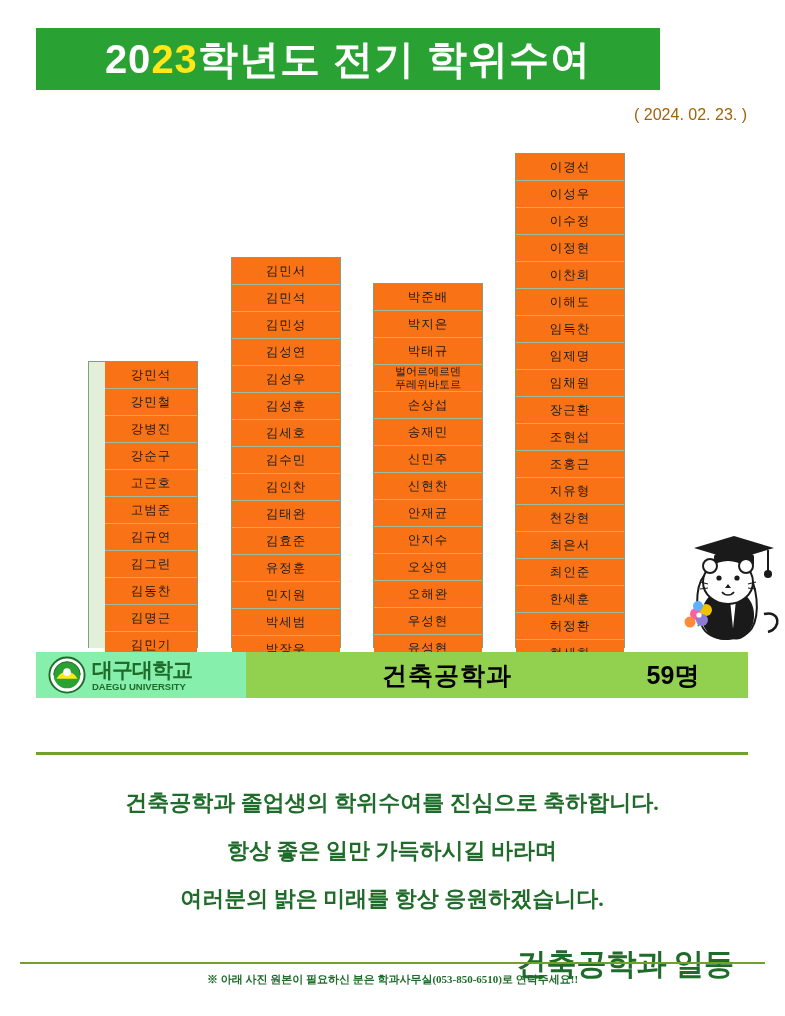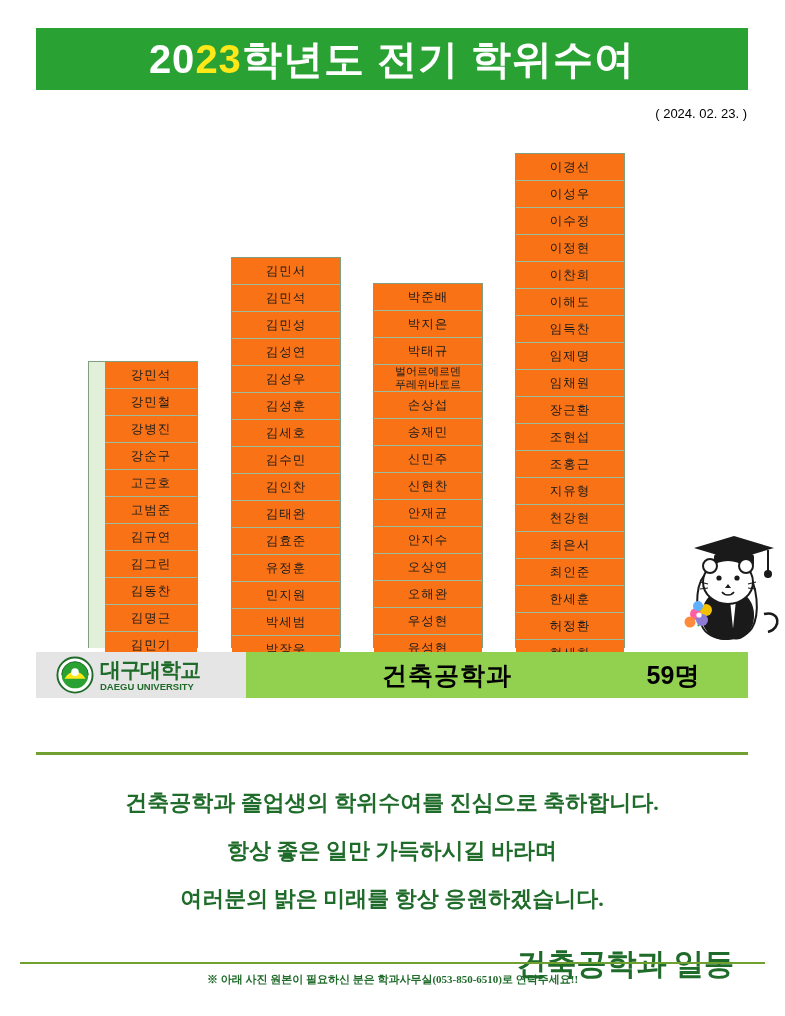--- a/index.html
+++ b/index.html
@@ -13,21 +13,21 @@
     position: relative;
     font-family: "Liberation Sans", sans-serif;
     overflow: hidden;
   }
 
   
   #title-banner {
     position: absolute;
     left: 36px;
     top: 28px;
-    width: 712px;
+    width: 624px;
     height: 62px;
     background: #2aa233;
     display: flex;
     align-items: center;
     justify-content: center;
   }
   #title-text {
     font-size: 40px;
     font-weight: bold;
     color: #ffffff;
@@ -36,22 +36,22 @@
   }
   #title-text .yr-hl {
     color: #ffe81a;
   }
 
   
   #date-line {
     position: absolute;
     right: 38px;
     top: 106px;
-    font-size: 13px;
-    color: #000000;
+    font-size: 16px;
+    color: #a16207;
   }
 
   
   #chart-area {
     position: absolute;
     left: 36px;
     top: 140px;
     width: 712px;
     height: 508px;
   }
@@ -106,24 +106,24 @@
     top: 652px;
     width: 712px;
     height: 46px;
     background: #92d050;
     display: flex;
     align-items: center;
   }
   #logo-box {
     width: 210px;
     height: 46px;
-    background: #e5e5e5;
+    background: #86efac;
     display: flex;
     align-items: center;
-    padding-left: 20px;
+    padding-left: 12px;
     box-sizing: border-box;
   }
   #logo-emblem {
     width: 38px;
     height: 38px;
     flex: 0 0 38px;
   }
   #logo-words {
     margin-left: 6px;
     line-height: 1.0;

